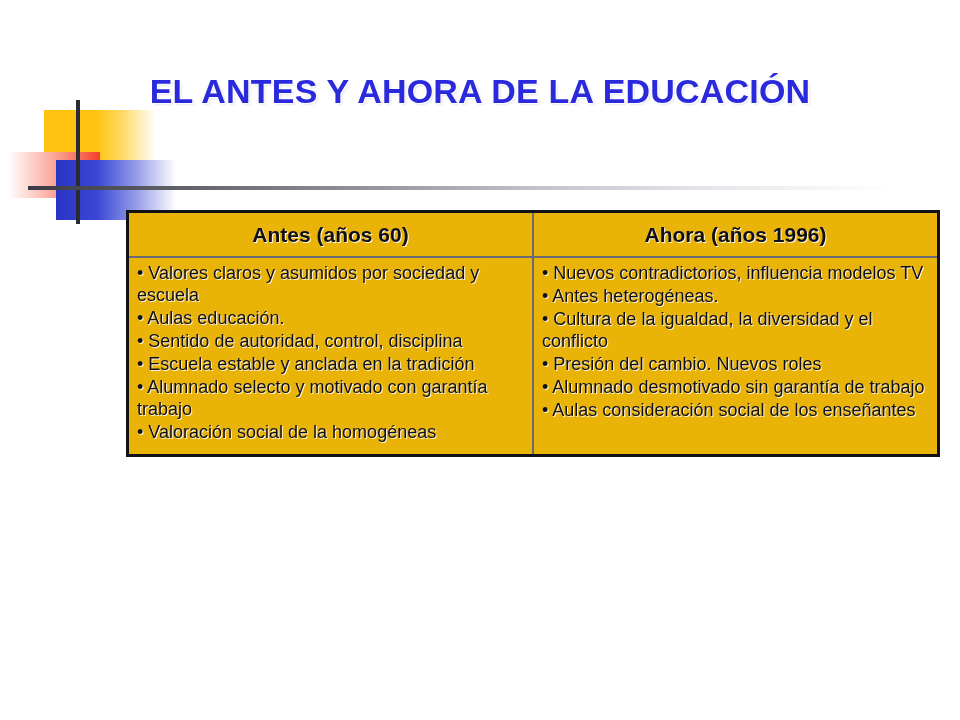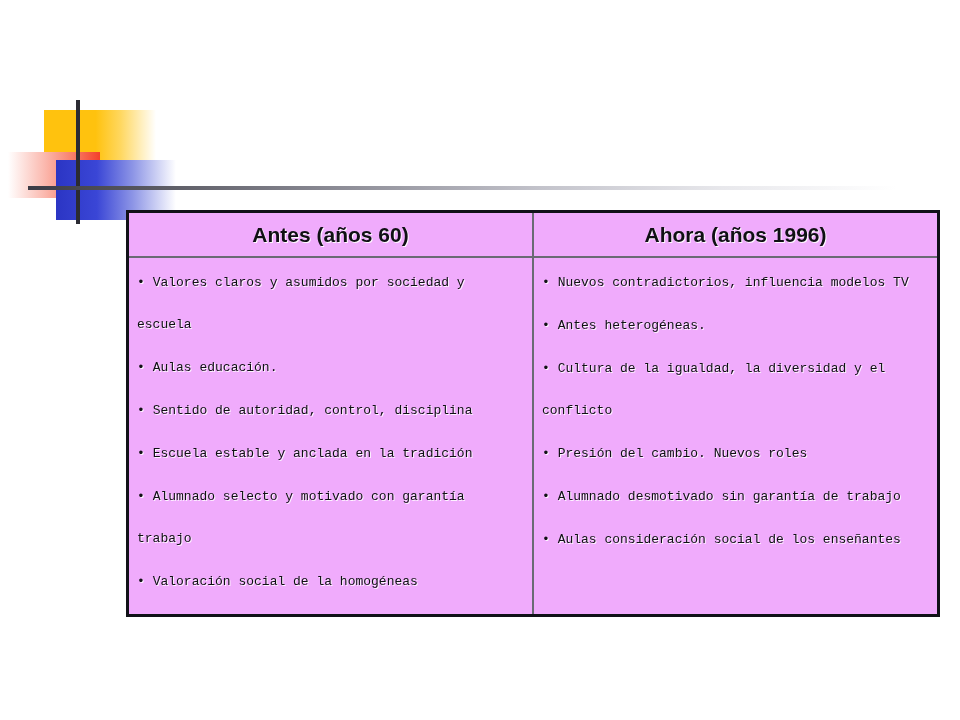--- a/index.html
+++ b/index.html
@@ -73,21 +73,21 @@
     white-space: nowrap;
   }
 
   
   .table-wrap {
     position: absolute;
     left: 126px; top: 210px;
     width: 814px;
     border: 3px solid #111118;
     box-sizing: border-box;
-    background: #f0abfc;
+    background: #eab308;
   }
   table.cmp {
     width: 100%;
     border-collapse: collapse;
     table-layout: fixed;
   }
   table.cmp th, table.cmp td {
     vertical-align: top;
     box-sizing: border-box;
   }
@@ -109,23 +109,23 @@
   table.cmp td {
     padding: 4px 8px 10px 8px;
   }
 
   ul.bullets {
     list-style: none;
     margin: 0;
     padding: 0;
   }
   ul.bullets li {
-    font-family: Liberation Mono, monospace;
-    font-size: 13px;
-    line-height: 42px;
+    font-family: Liberation Sans, sans-serif;
+    font-size: 18px;
+    line-height: 22px;
     color: #101014;
     margin: 0 0 1px 0;
     padding: 0;
     text-indent: 0;
     text-shadow: 1px 1px 0 rgba(255,255,255,0.85);
   }
   ul.bullets li .dot {
     display: inline;
   }
 </style>
@@ -135,20 +135,21 @@
 <div class="slide">
 
   <div class="deco">
     <div class="deco-yellow"></div>
     <div class="deco-red"></div>
     <div class="deco-blue"></div>
     <div class="deco-vline"></div>
   </div>
   <div class="deco-hline"></div>
 
+  <div class="title">EL ANTES Y AHORA DE LA EDUCACIÓN</div>
 
   <div class="table-wrap">
     <table class="cmp">
       <thead>
         <tr>
           <th class="col-sep">Antes (años 60)</th>
           <th>Ahora (años 1996)</th>
         </tr>
       </thead>
       <tbody>

